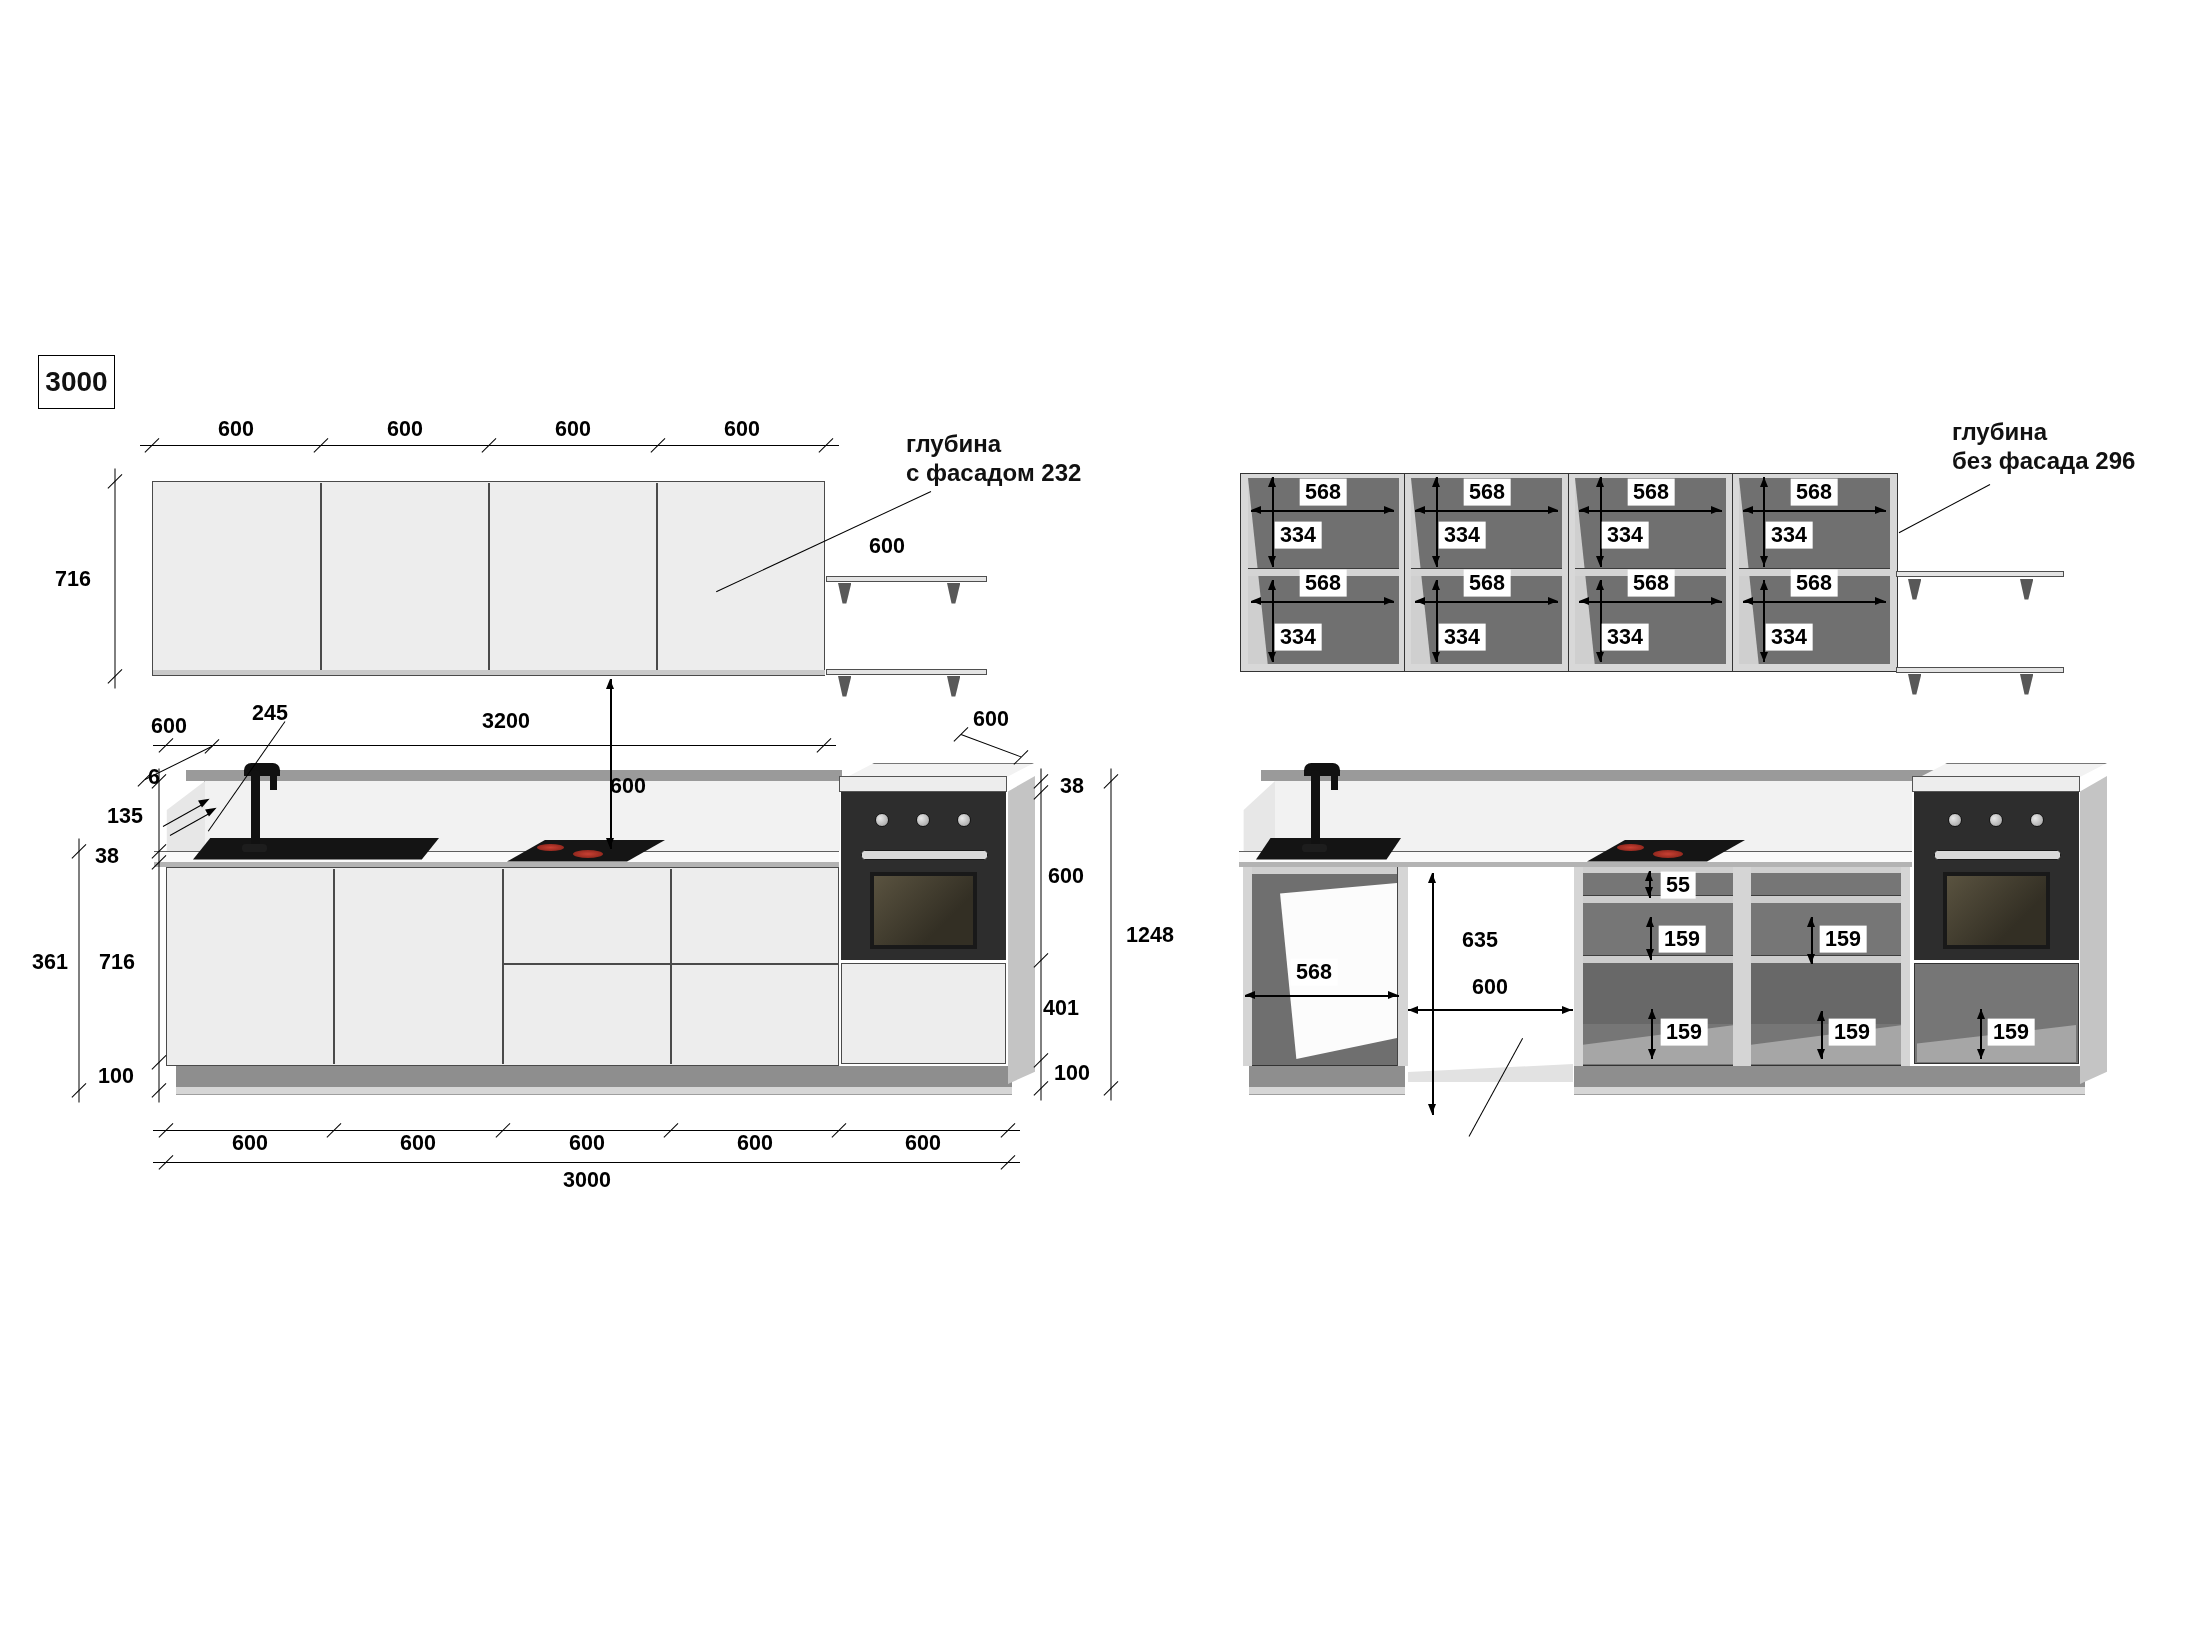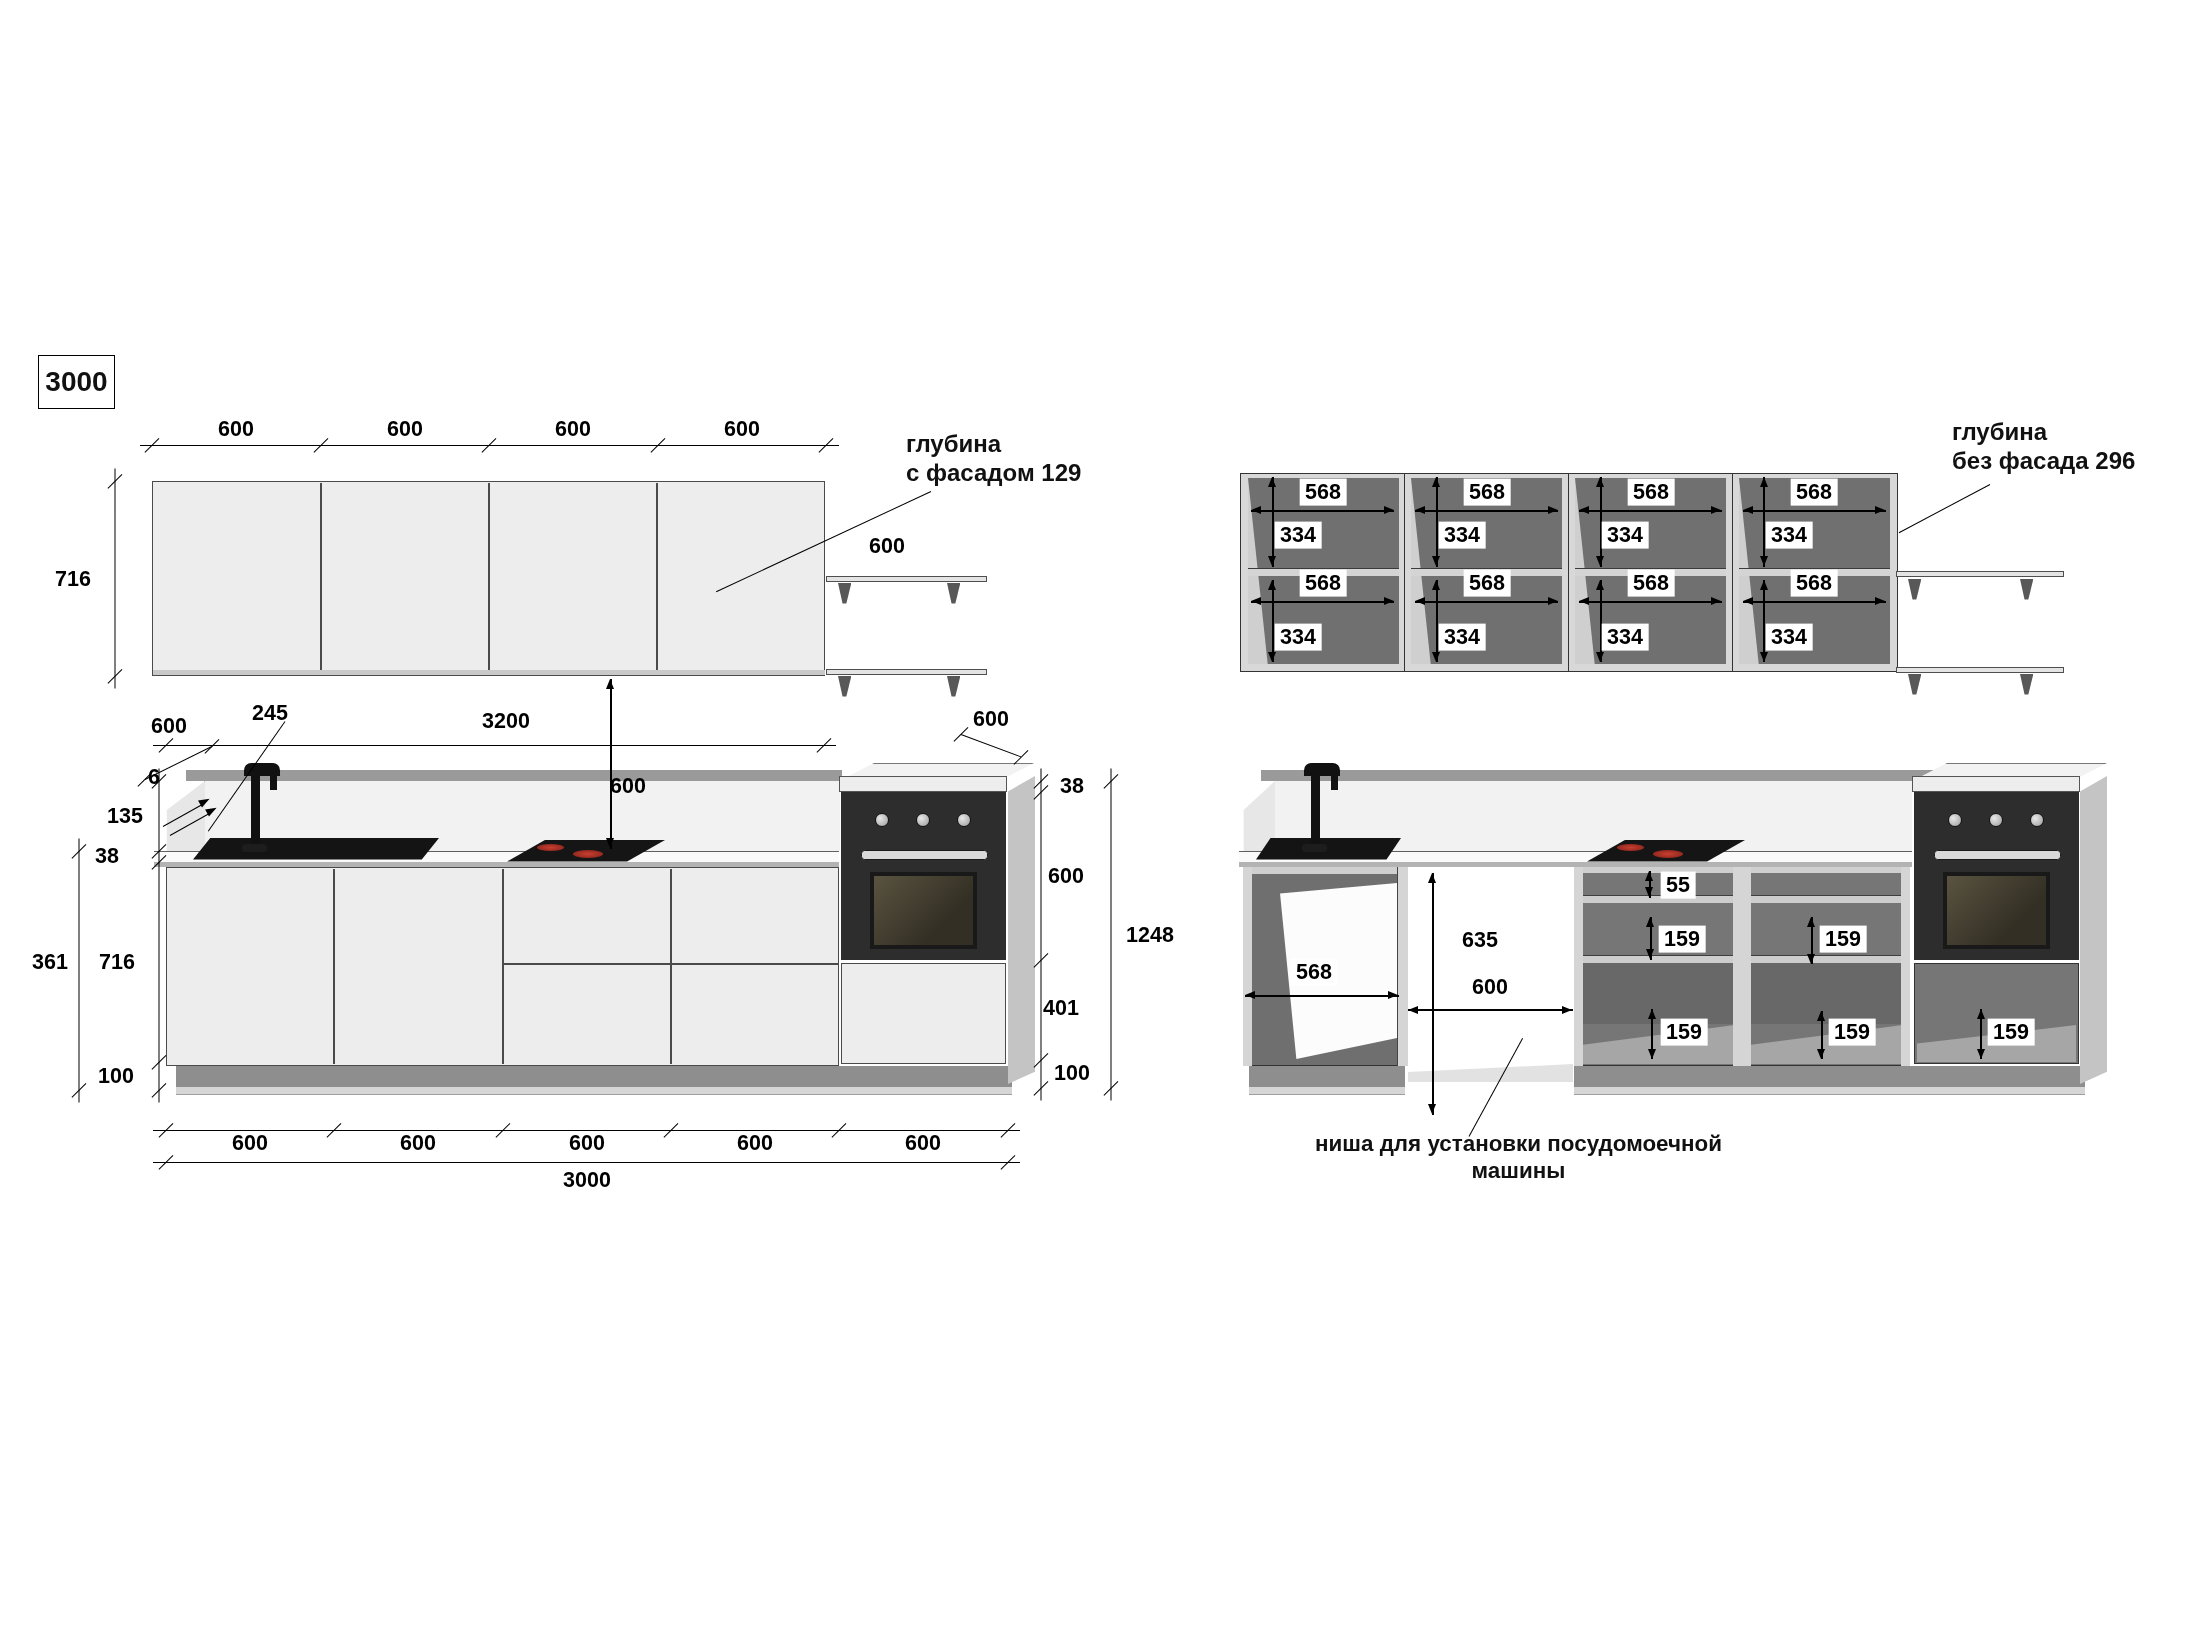--- a/index.html
+++ b/index.html
@@ -188,27 +188,26 @@
       <span class="knob abs" style="left:116px;top:20.6px;"></span>
       <span class="abs" style="left:19.7px;top:58px;width:125px;height:8px;background:#d9d9d9;border:0.9px solid #1a1a1a;border-radius:3.6px;"></span>
       <span class="abs" style="left:29px;top:80px;width:107px;height:77px;background:linear-gradient(135deg,#5a5340,#332f24 70%);border:4.5px solid #191919;box-sizing:border-box;"></span>
     </div>
     <div class="abs" style="left:1914px;top:963px;width:165px;height:101px;background:#767676;border:0.9px solid #333;box-sizing:border-box;"></div>
     <div class="abs" style="left:1917px;top:1021px;width:159px;height:41px;background:#a6a6a6;clip-path:polygon(0 100%,0 55%,100% 10%,100% 100%);"></div>
   </div>
 
   <div class="abs note note-l">
     <div>глубина</div>
-    <div>с фасадом 129</div>
+    <div>с фасадом 232</div>
   </div>
   <div class="abs note note-r">
     <div>глубина</div>
     <div>без фасада 296</div>
   </div>
-  <div class="abs note note-dw">ниша для установки посудомоечной машины</div>
 
   <div id="dims">
       <div class="dim-line" style="left: 140px; top: 445px; width: 699px; transform: rotate(0rad);"></div>
       <div class="dim-line" style="left: 153px; top: 1130px; width: 867px; transform: rotate(0rad);"></div>
       <div class="dim-line" style="left: 153px; top: 1162px; width: 867px; transform: rotate(0rad);"></div>
       <div class="dim-line" style="left: 153px; top: 745px; width: 683px; transform: rotate(0rad);"></div>
       <div class="dim-line" style="left: 115px; top: 468px; width: 220px; transform: rotate(1.5708rad);"></div>
       <div class="dim-line" style="left: 159px; top: 768px; width: 334px; transform: rotate(1.5708rad);"></div>
       <div class="dim-line" style="left: 79px; top: 838px; width: 264px; transform: rotate(1.5708rad);"></div>
       <div class="dim-line" style="left: 1041px; top: 768px; width: 332px; transform: rotate(1.5708rad);"></div>

